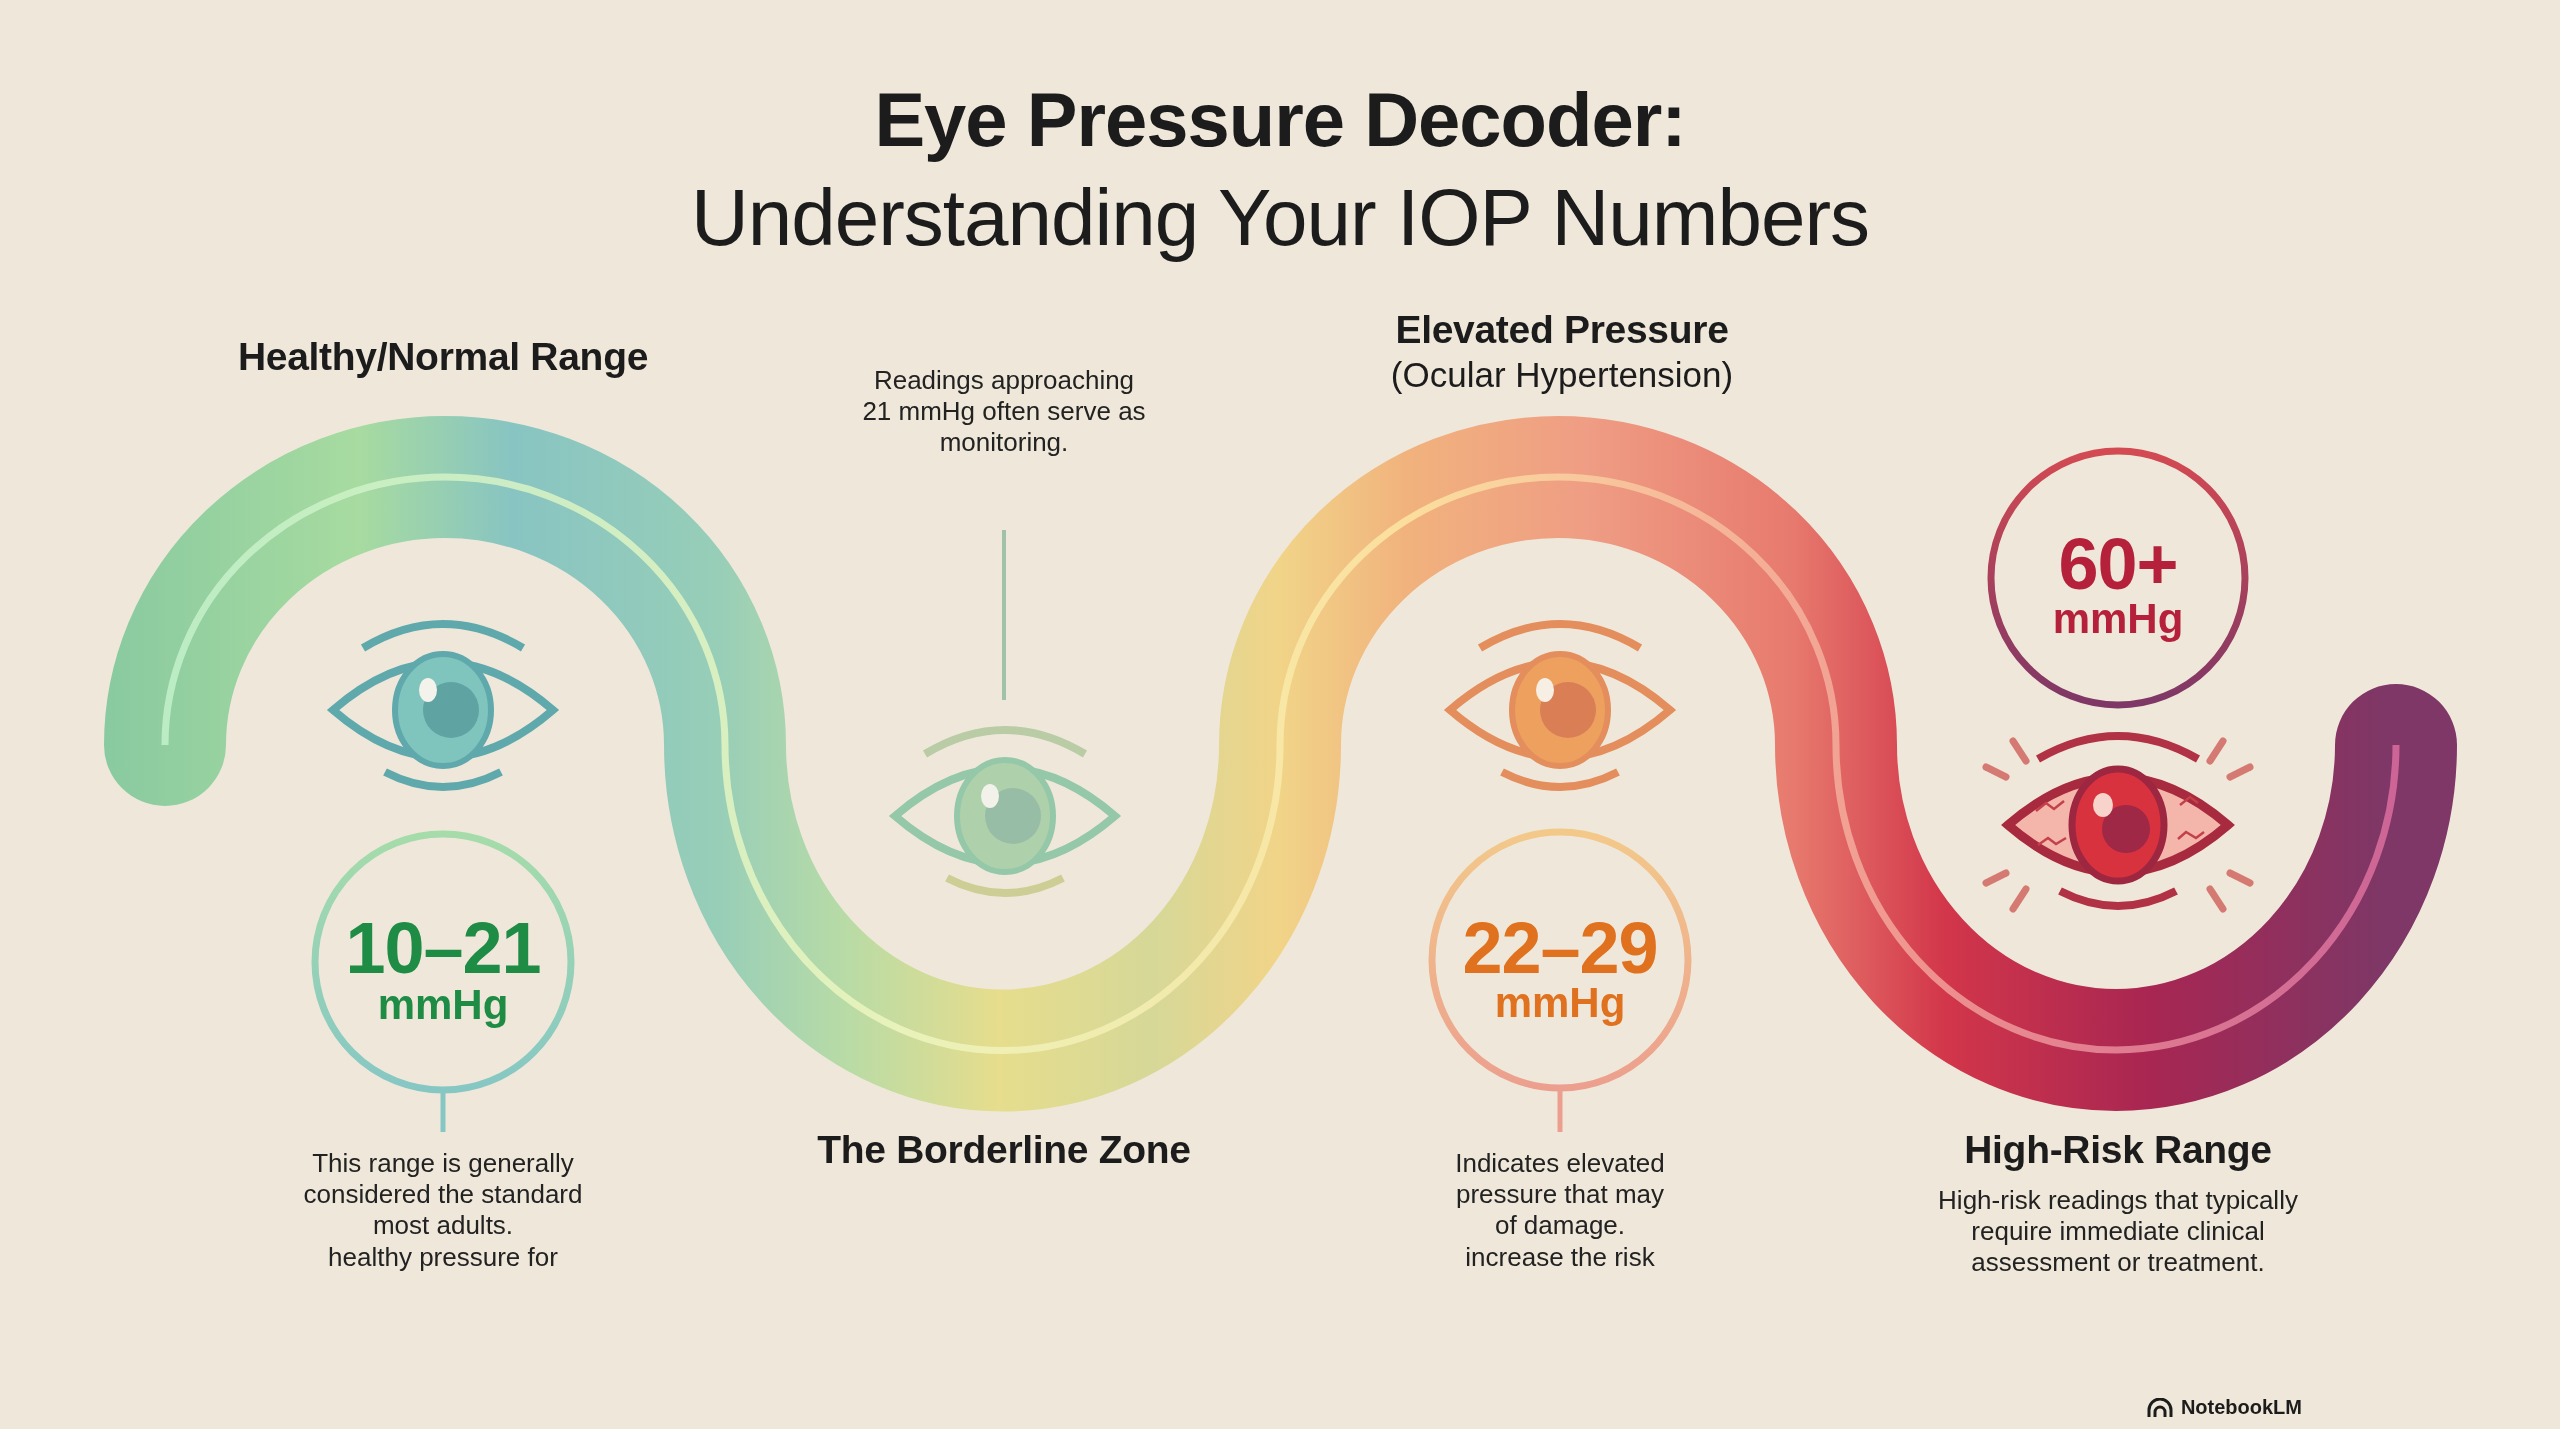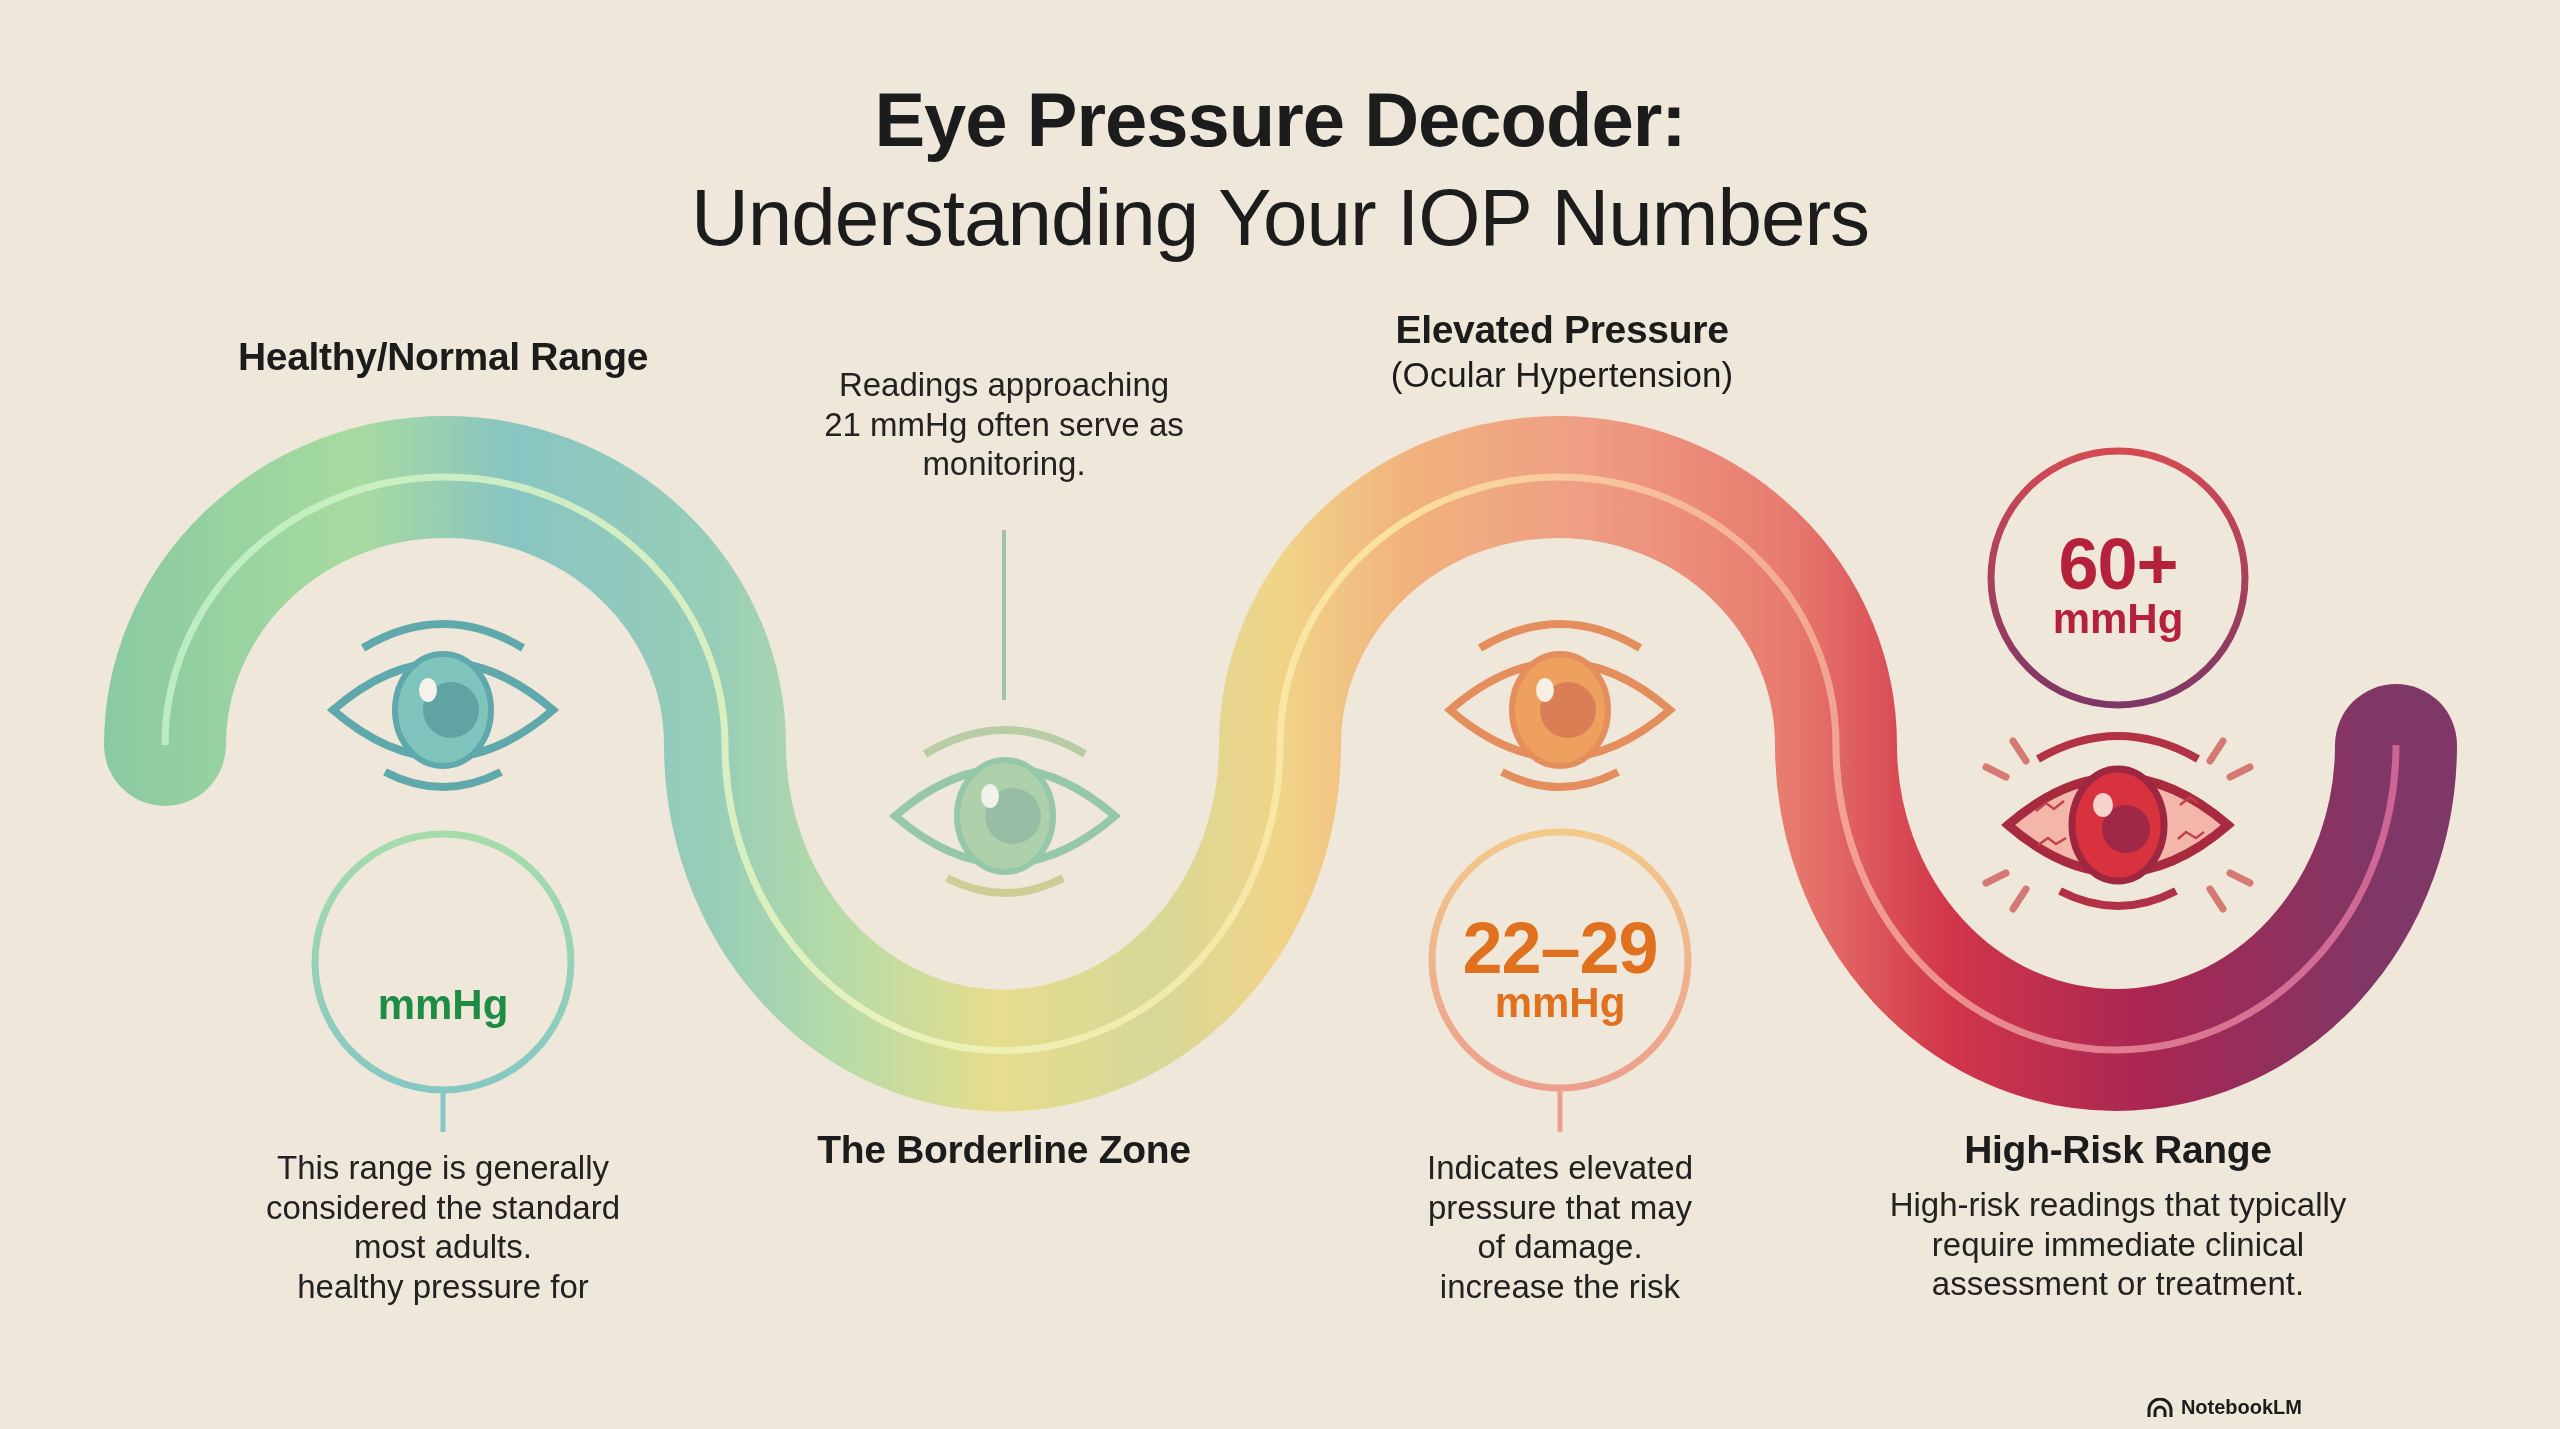--- a/index.html
+++ b/index.html
@@ -9,21 +9,21 @@
     font-family: "Liberation Sans", "DejaVu Sans", sans-serif;
     color: #1c1c1c;
     position: relative;
   }
   .canvas { position: absolute; left: 0; top: 0; width: 2320px; height: 1429px; }
   .abs { position: absolute; text-align: center; }
   .title-1 { left: 0; width: 2560px; top: 82px; font-size: 76px; font-weight: 700; letter-spacing: -1px; line-height: 1; }
   .title-2 { left: 0; width: 2560px; top: 178px; font-size: 80px; font-weight: 400; letter-spacing: -1px; line-height: 1; }
   .stage-label { font-size: 39px; font-weight: 700; line-height: 1.15; letter-spacing: -0.3px; }
   .stage-sub { font-size: 35px; font-weight: 400; line-height: 1.15; }
-  .desc { font-size: 33px; line-height: 1.2; font-weight: 400; color: #222; }
+  .desc { font-size: 26px; line-height: 1.2; font-weight: 400; color: #222; }
   .badge-num { font-size: 72px; font-weight: 700; line-height: 1; letter-spacing: -1px; }
   .badge-unit { font-size: 42px; font-weight: 700; line-height: 1; }
   .badge-text { position: absolute; left: 0; width: 100%; text-align: center; }
   .brand { right: 18px; bottom: 10px; font-size: 20px; font-weight: 700; display: flex; align-items: center; gap: 8px; position: absolute; color: #1c1c1c; }
 </style>
 </head>
 <body>
 
 <div class="canvas">
 
@@ -124,20 +124,21 @@
     <circle cx="2118" cy="578" r="127" fill="none" stroke="url(#ring3)" stroke-width="7"></circle>
 
     <line x1="1004" y1="530" x2="1004" y2="700" stroke="#9fc2a8" stroke-width="4"></line>
   </svg>
 
   <div class="abs title-1">Eye Pressure Decoder:</div>
   <div class="abs title-2">Understanding Your IOP Numbers</div>
 
   <div class="abs stage-label" style="left:143px;width:600px;top:335px;">Healthy/Normal Range</div>
   <div class="abs" style="left:315px;top:834px;width:256px;height:256px;">
+    <div class="badge-text badge-num" style="top:78px;color:#1e8c45;">10–21</div>
     <div class="badge-text badge-unit" style="top:150px;color:#1e8c45;">mmHg</div>
   </div>
   <div class="abs desc" style="left:193px;width:500px;top:1148px;">
     <div>This range is generally</div>
     <div>considered the standard</div>
     <div>most adults.</div>
     <div>healthy pressure for</div>
   </div>
 
   <div class="abs desc" style="left:754px;width:500px;top:365px;">

